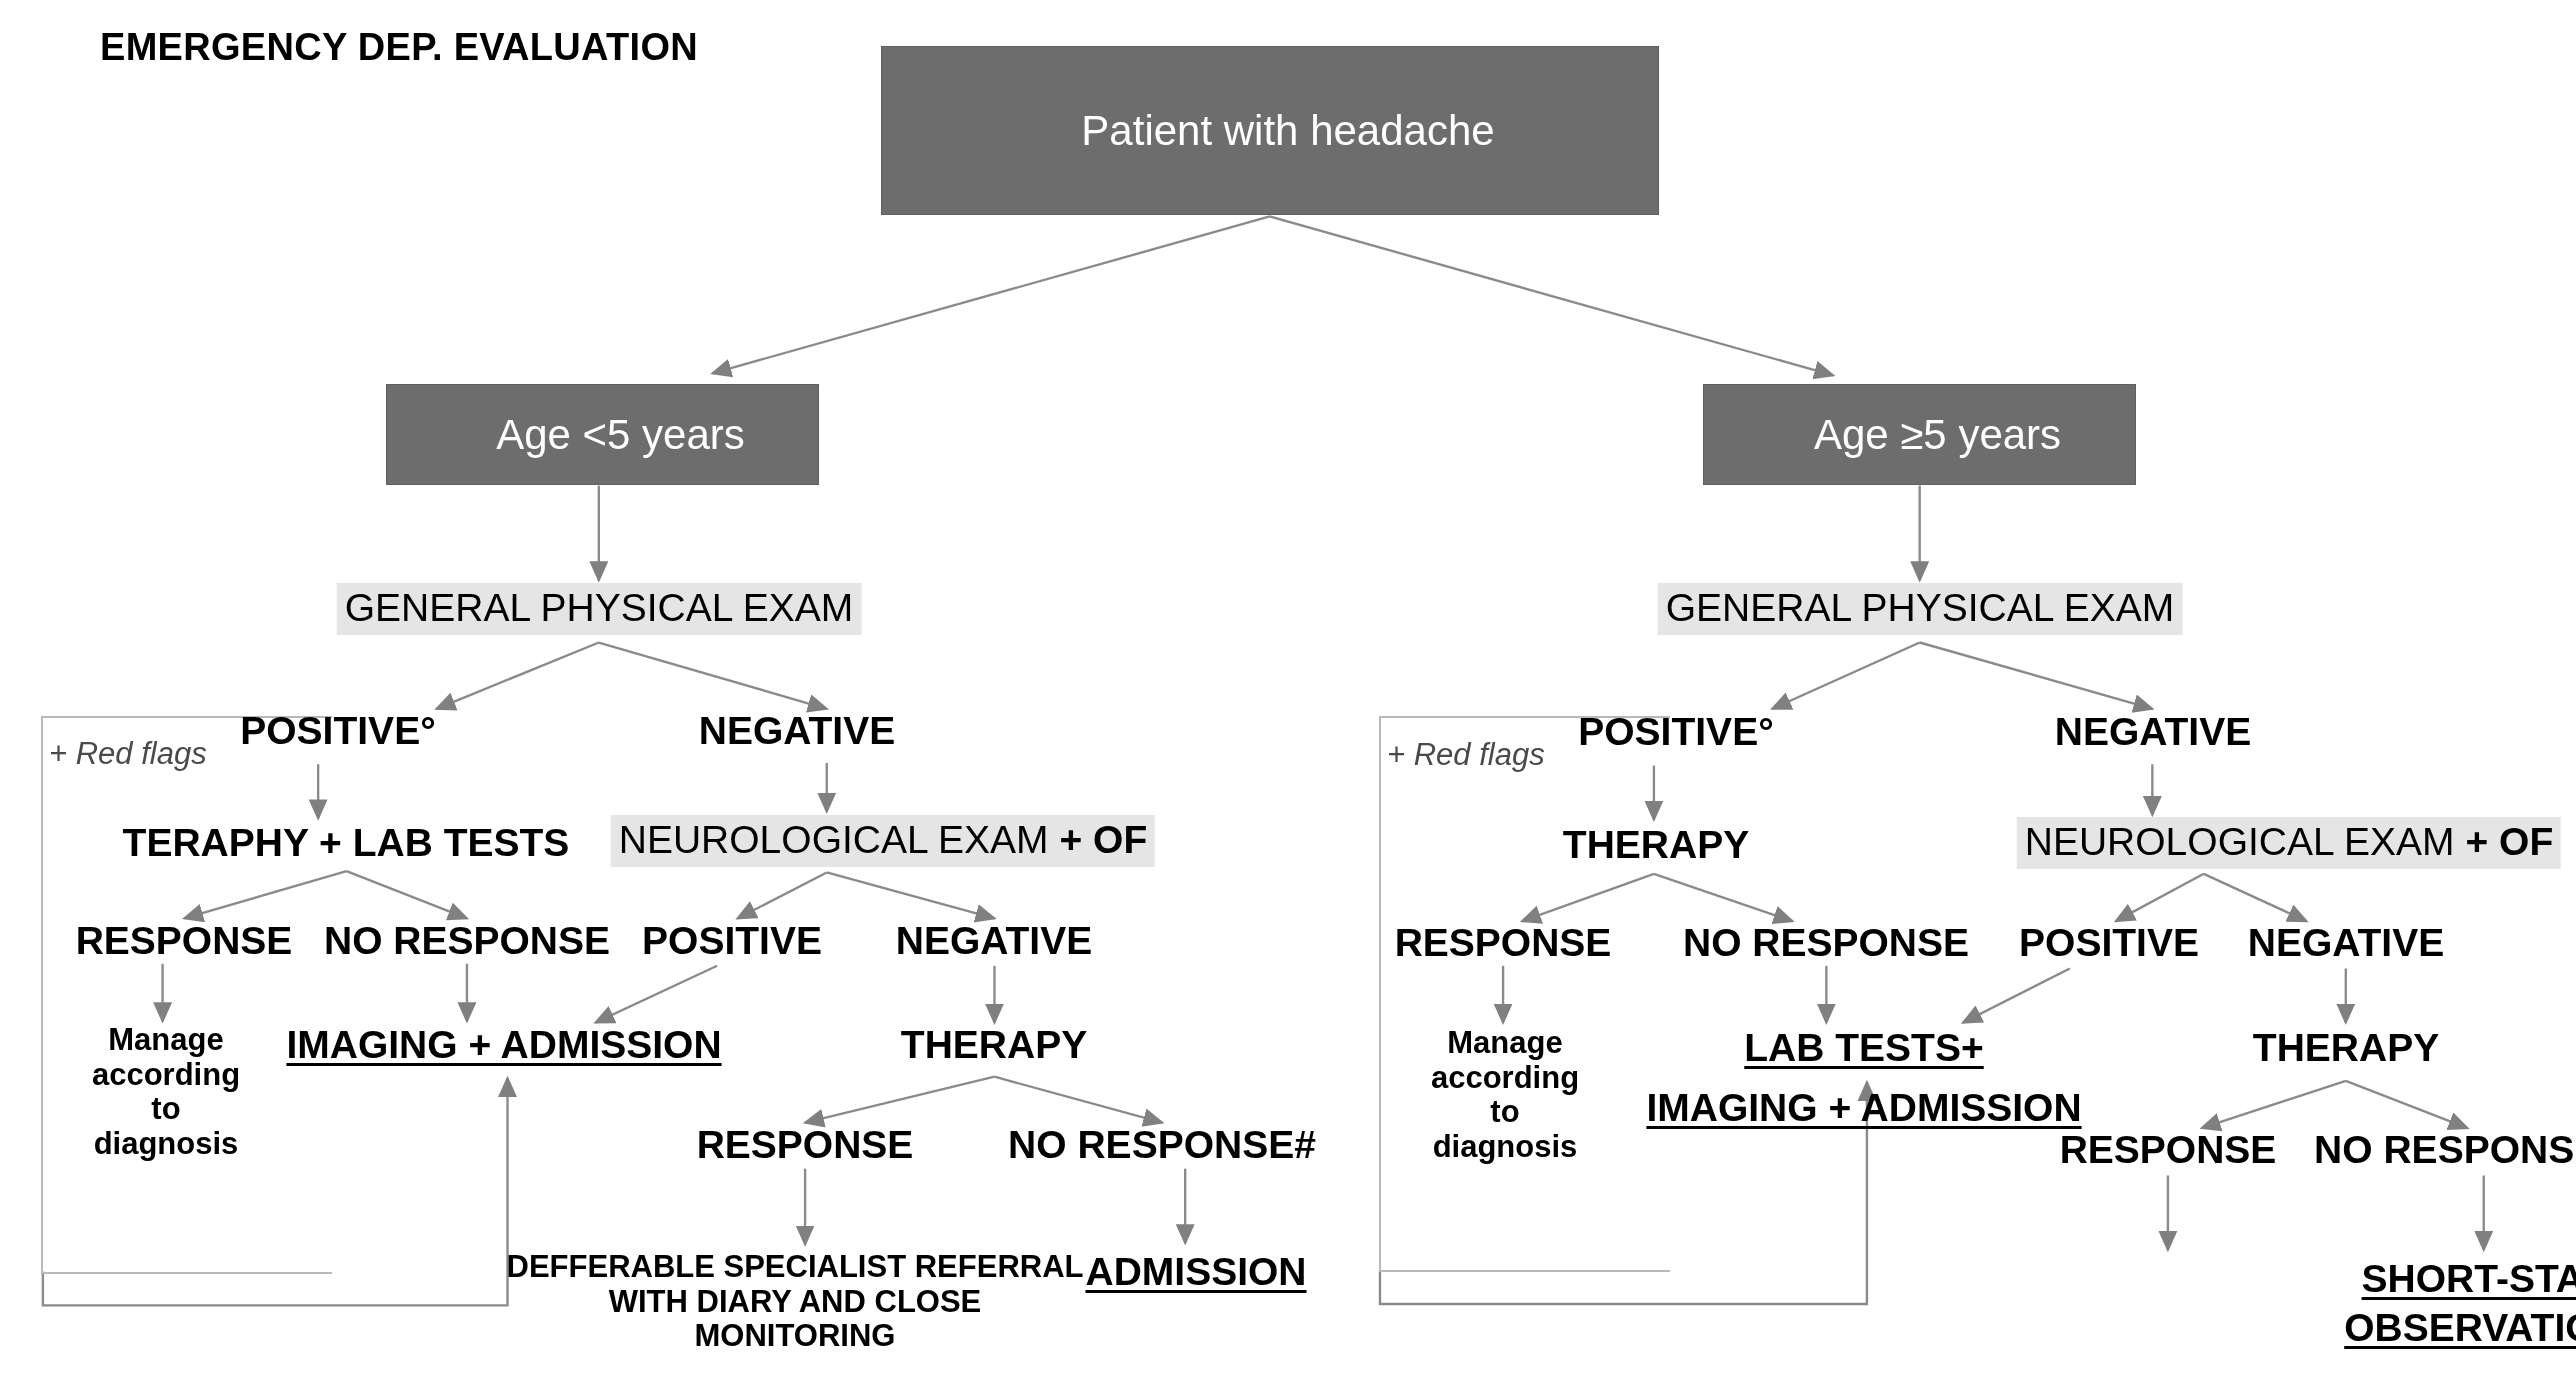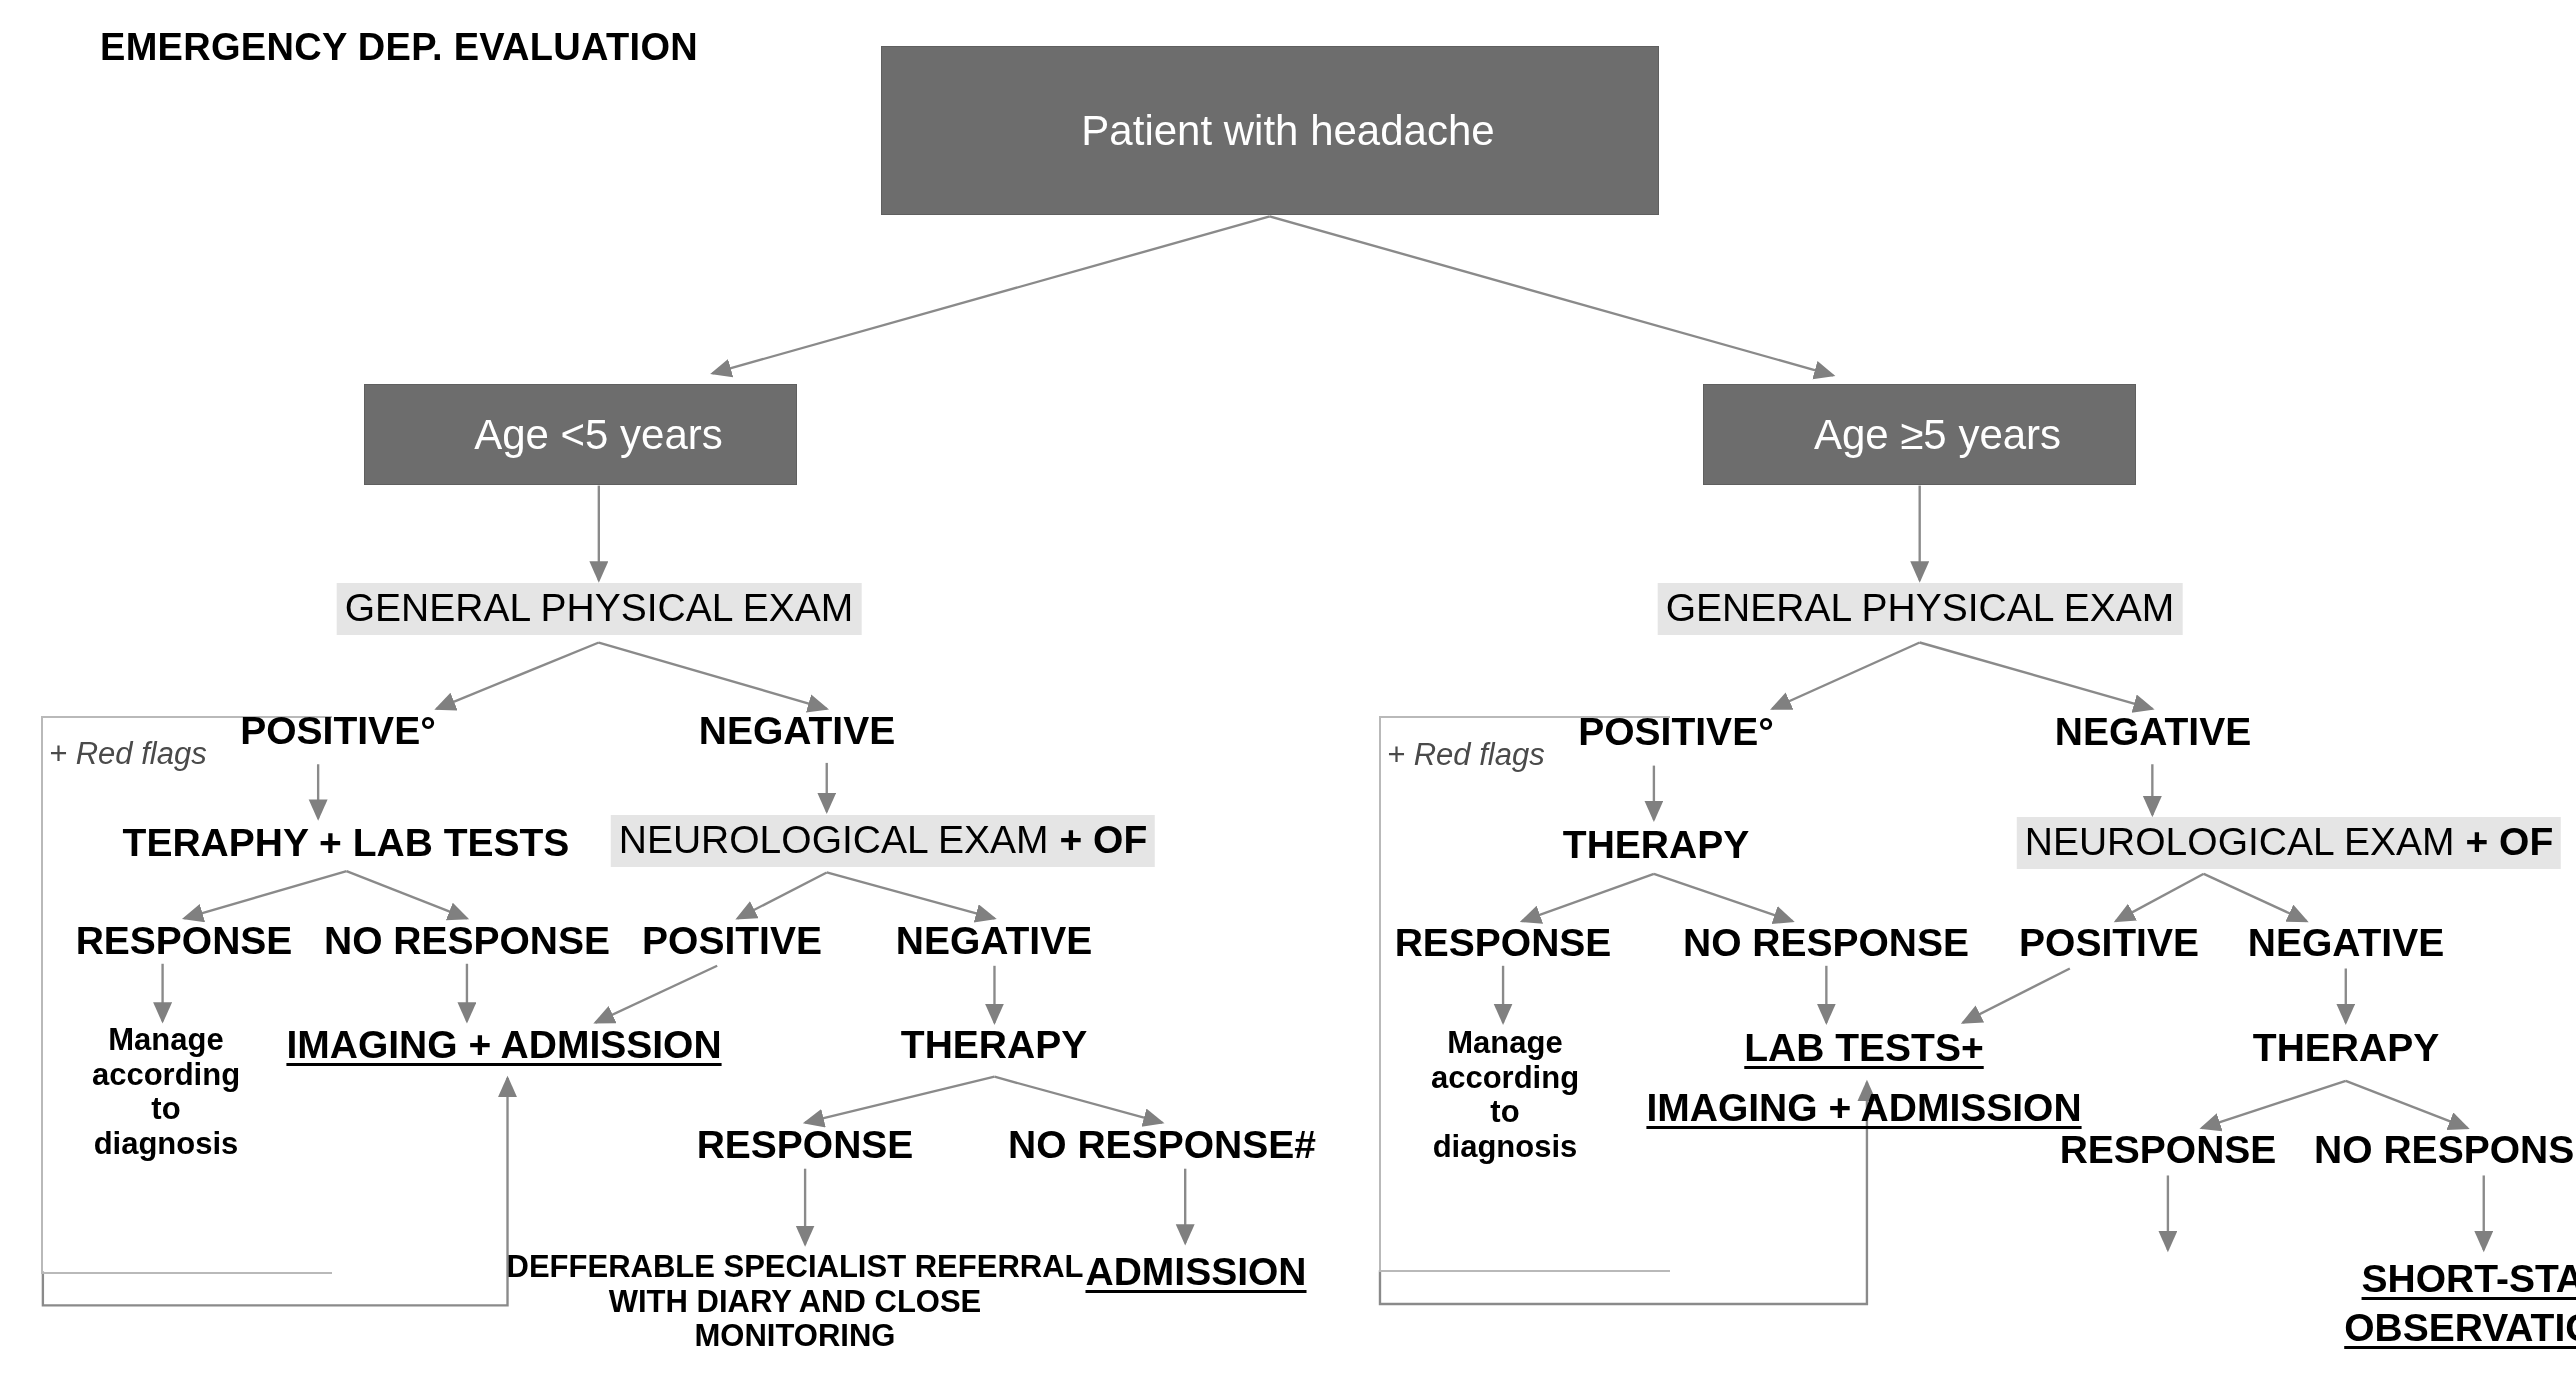--- a/index.html
+++ b/index.html
@@ -111,21 +111,21 @@
       <path d="M2040,1878 L2040,1928 L2760,1928 L2760,1600"></path>
     </g>
   </svg>
 
   <div class="lbl title">EMERGENCY DEP. EVALUATION</div>
 
   <div class="node darkbox" style="left:881px;top:46px;width:778px;height:169px;">
     <span>Patient with headache</span>
   </div>
 
-  <div class="node darkbox" style="left:364px;top:384px;width:433px;height:101px;">
+  <div class="node darkbox" style="left:386px;top:384px;width:433px;height:101px;">
     <span>Age &lt;5 years</span>
   </div>
 
   <div class="lbl" style="left:599px;top:583px;">
     <span class="hl">GENERAL PHYSICAL EXAM</span>
   </div>
 
   <div class="node flagbox" style="left:41px;top:716px;width:291px;height:558px;"></div>
   <div class="flagtxt" style="left:49px;top:736px;">+ Red flags</div>
 

